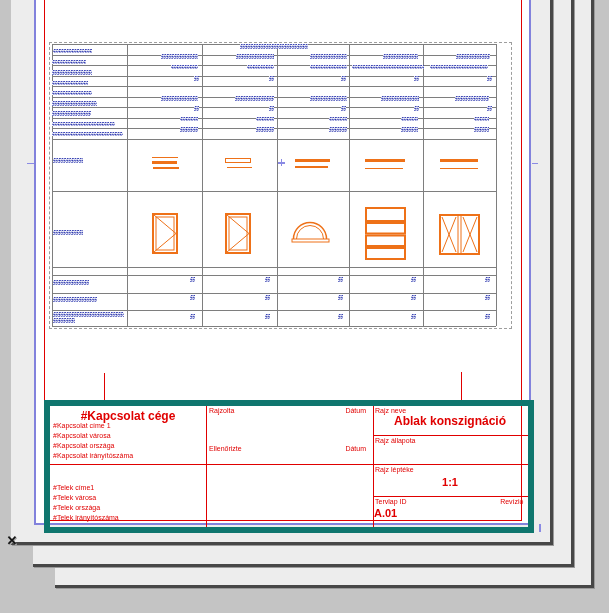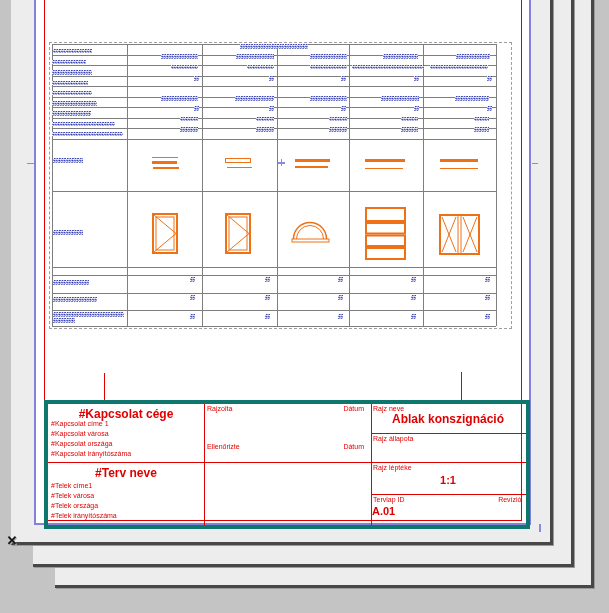--- a/index.html
+++ b/index.html
@@ -36,21 +36,21 @@
   .bluecross{position:absolute;background:#8a8ae4;}
   .sym{position:absolute;}
   
   #dtitle{left:47px;top:353.5px;width:464px;height:15px;color:#85bce9;
           font-size:12.5px;letter-spacing:0.3px;}
   #dtitle .dt-center{position:absolute;left:0;right:0;text-align:center;}
   #dtitle .dt-right{position:absolute;right:0;}
   #dtitle-underline{left:47px;top:367.5px;width:464px;height:1.5px;background:#85bce9;}
   
   #tblock{left:44px;top:399.5px;width:477.5px;height:121.5px;
-          border:4px solid #0f766e;color:#e00000;z-index:8;}
+          border:6px solid #0f766e;color:#e00000;z-index:8;}
   .rl{position:absolute;background:#e00000;}
   .tb-small{position:absolute;font-size:7px;line-height:8px;}
   .tb-head{position:absolute;font-size:12px;font-weight:bold;text-align:center;}
   .tb-big{position:absolute;font-weight:bold;text-align:center;}
   .redseg{position:absolute;width:1.5px;background:#e00000;z-index:8;}
   #close-x{left:6.5px;top:534px;font-size:13px;font-weight:bold;color:#141414;
            text-shadow:1px 1px 0 #a9a9a9;z-index:9;line-height:13px;}
 </style>
 </head>
 <body>
@@ -235,21 +235,20 @@
     <div class="rl" style="left:0;top:58.5px;width:477.5px;height:1px;"></div>
     <div class="rl" style="left:322.5px;top:29px;width:155px;height:1px;"></div>
     <div class="rl" style="left:322.5px;top:90.5px;width:155px;height:1px;"></div>
 
     <div class="tb-head" style="left:0;top:3px;width:156px;">#Kapcsolat cége</div>
     <div class="tb-small" style="left:3px;top:16px;">#Kapcsolat címe 1</div>
     <div class="tb-small" style="left:3px;top:26px;">#Kapcsolat városa</div>
     <div class="tb-small" style="left:3px;top:36px;">#Kapcsolat országa</div>
     <div class="tb-small" style="left:3px;top:46px;">#Kapcsolat irányítószáma</div>
 
-    <div class="tb-head" style="left:0;top:62px;width:156px;">#Terv neve</div>
     <div class="tb-small" style="left:3px;top:78px;">#Telek címe1</div>
     <div class="tb-small" style="left:3px;top:88px;">#Telek városa</div>
     <div class="tb-small" style="left:3px;top:98px;">#Telek országa</div>
     <div class="tb-small" style="left:3px;top:108px;">#Telek irányítószáma</div>
 
     <div class="tb-small" style="left:159px;top:1px;">Rajzolta</div>
     <div class="tb-small" style="left:156px;top:1px;width:160px;text-align:right;">Dátum</div>
     <div class="tb-small" style="left:159px;top:39.5px;">Ellenőrizte</div>
     <div class="tb-small" style="left:156px;top:39.5px;width:160px;text-align:right;">Dátum</div>
 

